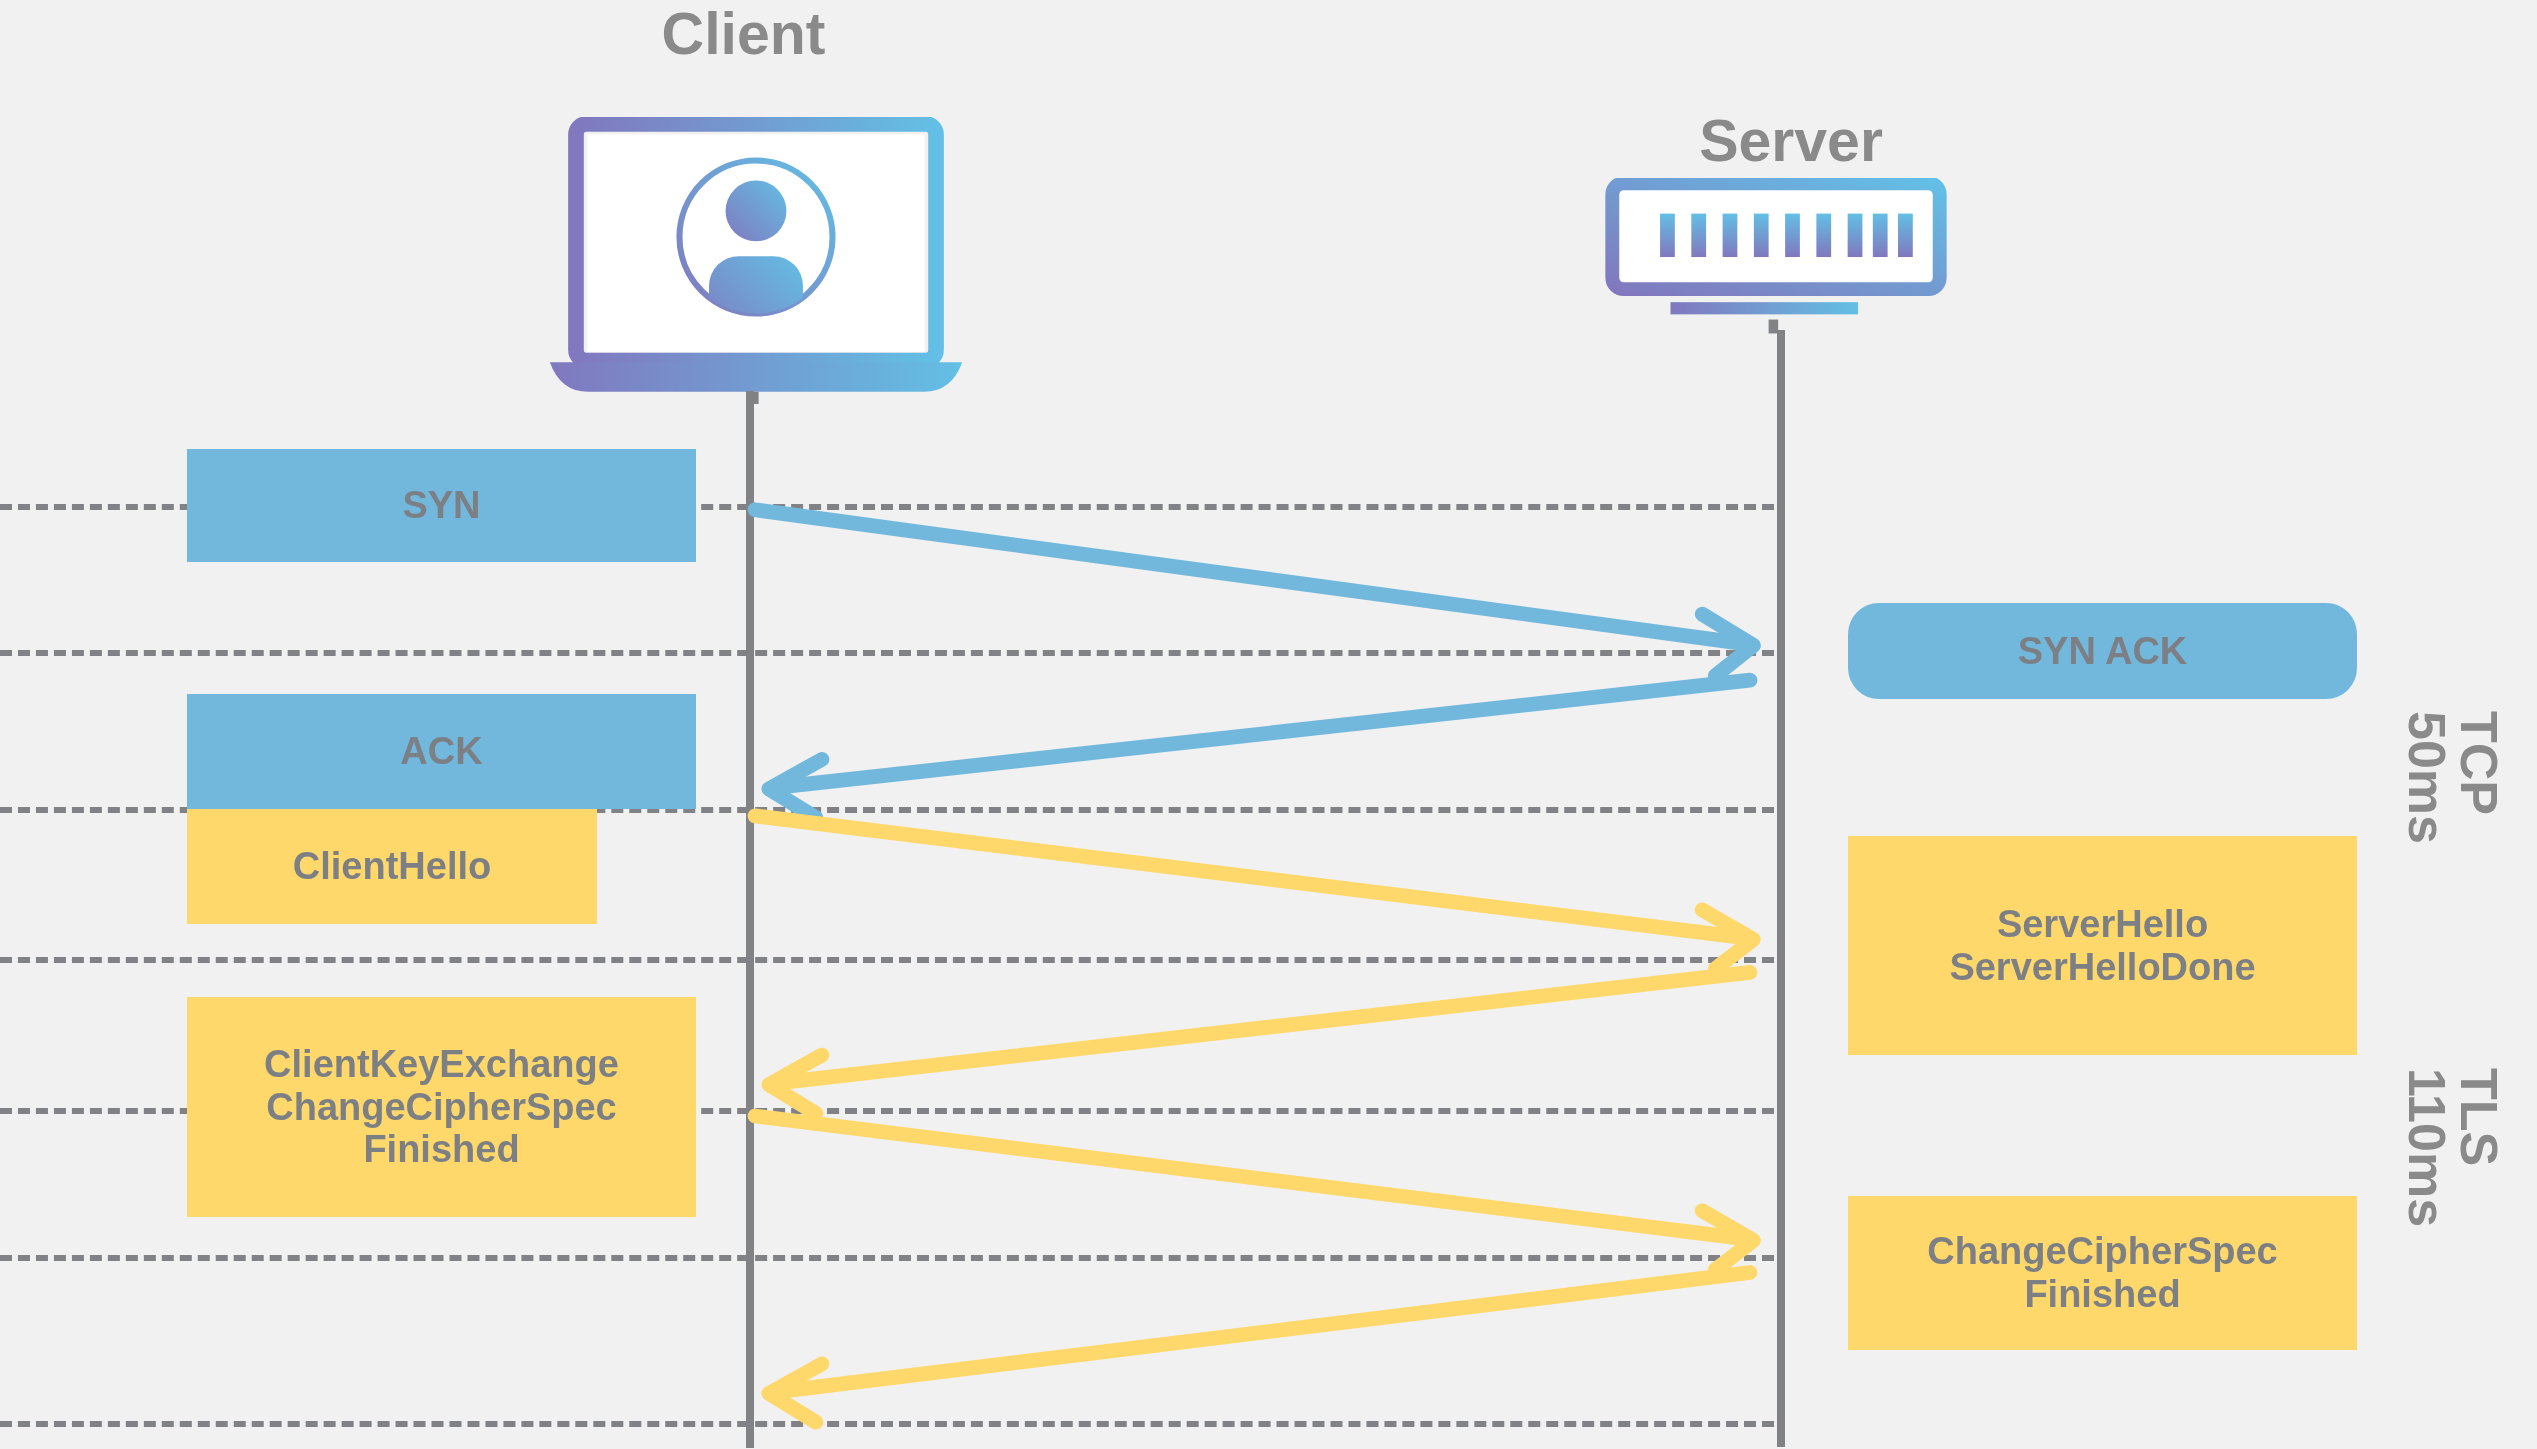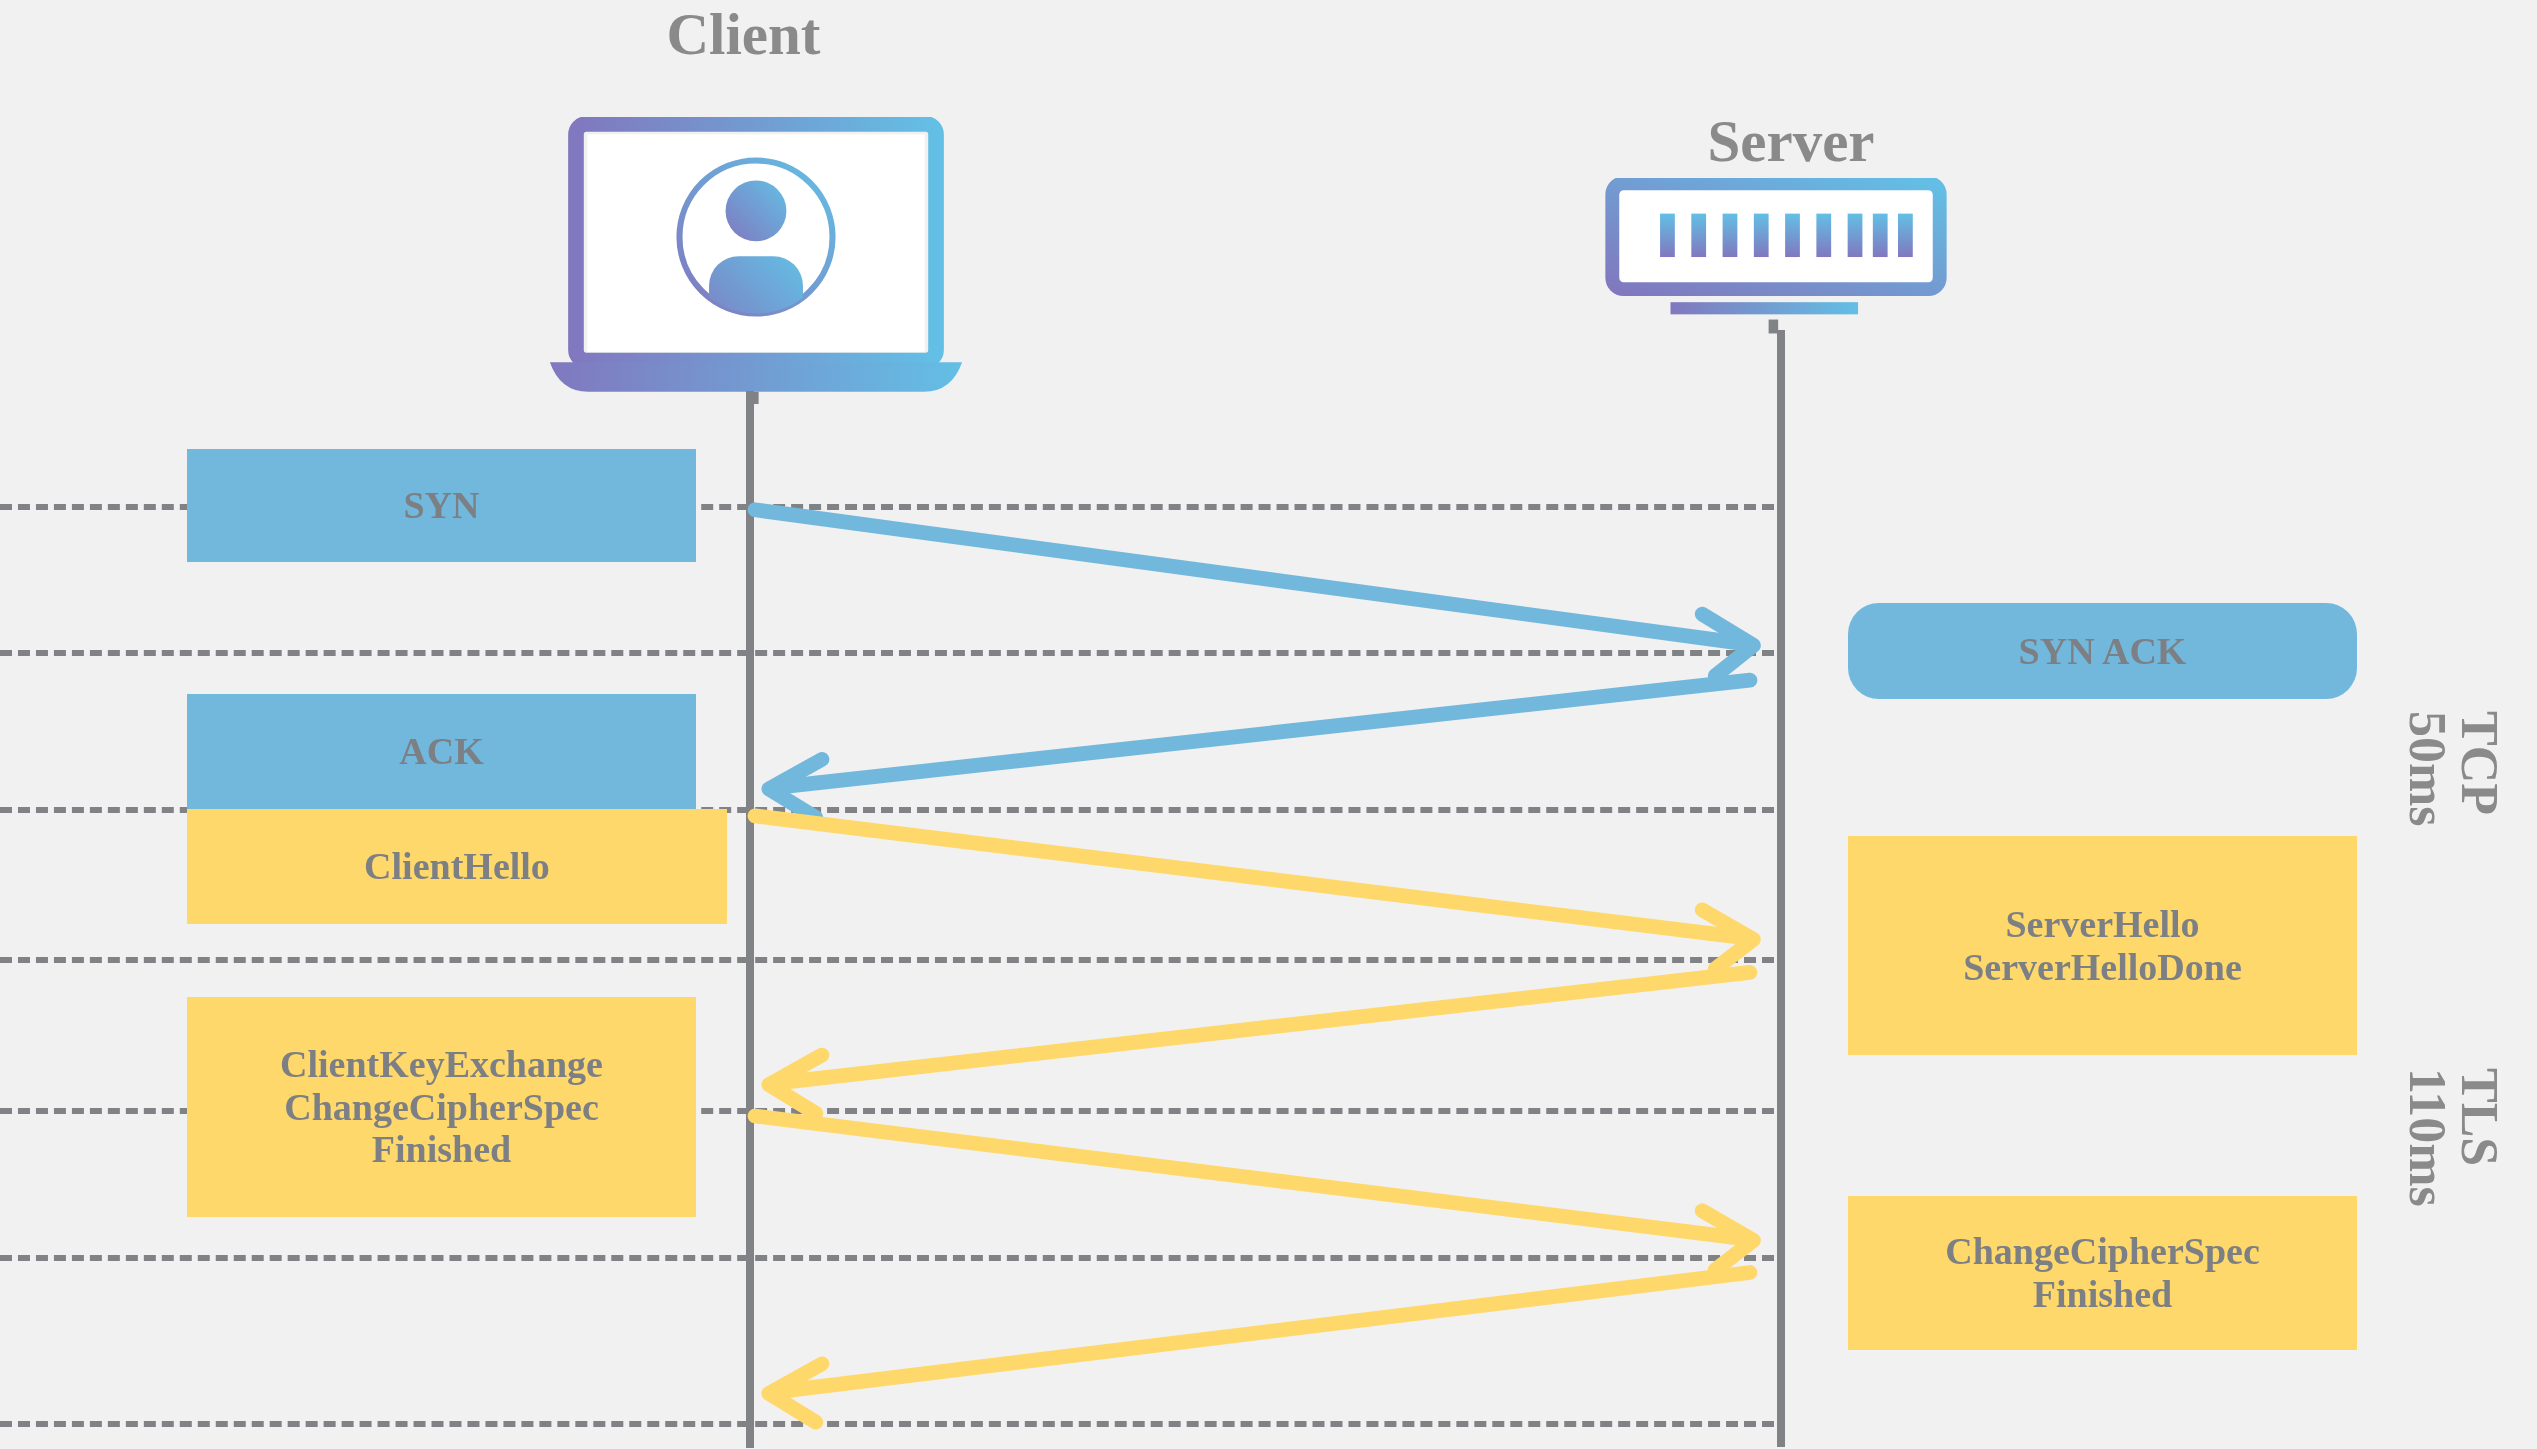--- a/index.html
+++ b/index.html
@@ -5,21 +5,21 @@
   html, body {
     margin: 0;
     padding: 0;
     background: #f1f1f1;
   }
   #stage {
     position: relative;
     width: 2538px;
     height: 1450px;
     background: #f1f1f1;
-    font-family: Liberation Serif, serif;
+    font-family: Liberation Sans, sans-serif;
     overflow: hidden;
   }
 
   
   .actor-title {
     position: absolute;
     color: #8a8a8a;
     font-weight: bold;
     font-size: 59px;
     letter-spacing: 0px;
@@ -77,21 +77,21 @@
     line-height: 1.12;
     box-sizing: border-box;
   }
   .msgbox.blue   { background: #72b8dd; }
   .msgbox.yellow { background: #ffd86b; }
   .msgbox .lines { width: 100%; padding: 0 8.7px; box-sizing: border-box; }
 
   
   #box-syn          { left: 187px; top: 449px;  width: 509px; height: 113px; font-size: 38px; }
   #box-ack          { left: 187px; top: 694px;  width: 509px; height: 115px; font-size: 38px; }
-  #box-clienthello  { left: 187px; top: 809px;  width: 540px; height: 115px; font-size: 38px; }
+  #box-clienthello  { left: 187px; top: 809px;  width: 410px; height: 115px; font-size: 38px; }
   #box-clientkey    { left: 187px; top: 997px; width: 509px; height: 220px; font-size: 38px; }
 
   
   #box-synack       { left: 1848px; top: 603px;  width: 509px; height: 96px; font-size: 38px; border-radius: 31px; }
   #box-serverhello  { left: 1848px; top: 836px;  width: 509px; height: 219px; font-size: 38px; }
   #box-ccsfin       { left: 1848px; top: 1196px; width: 509px; height: 154px; font-size: 38px; }
 
   
   .phase {
     position: absolute;

